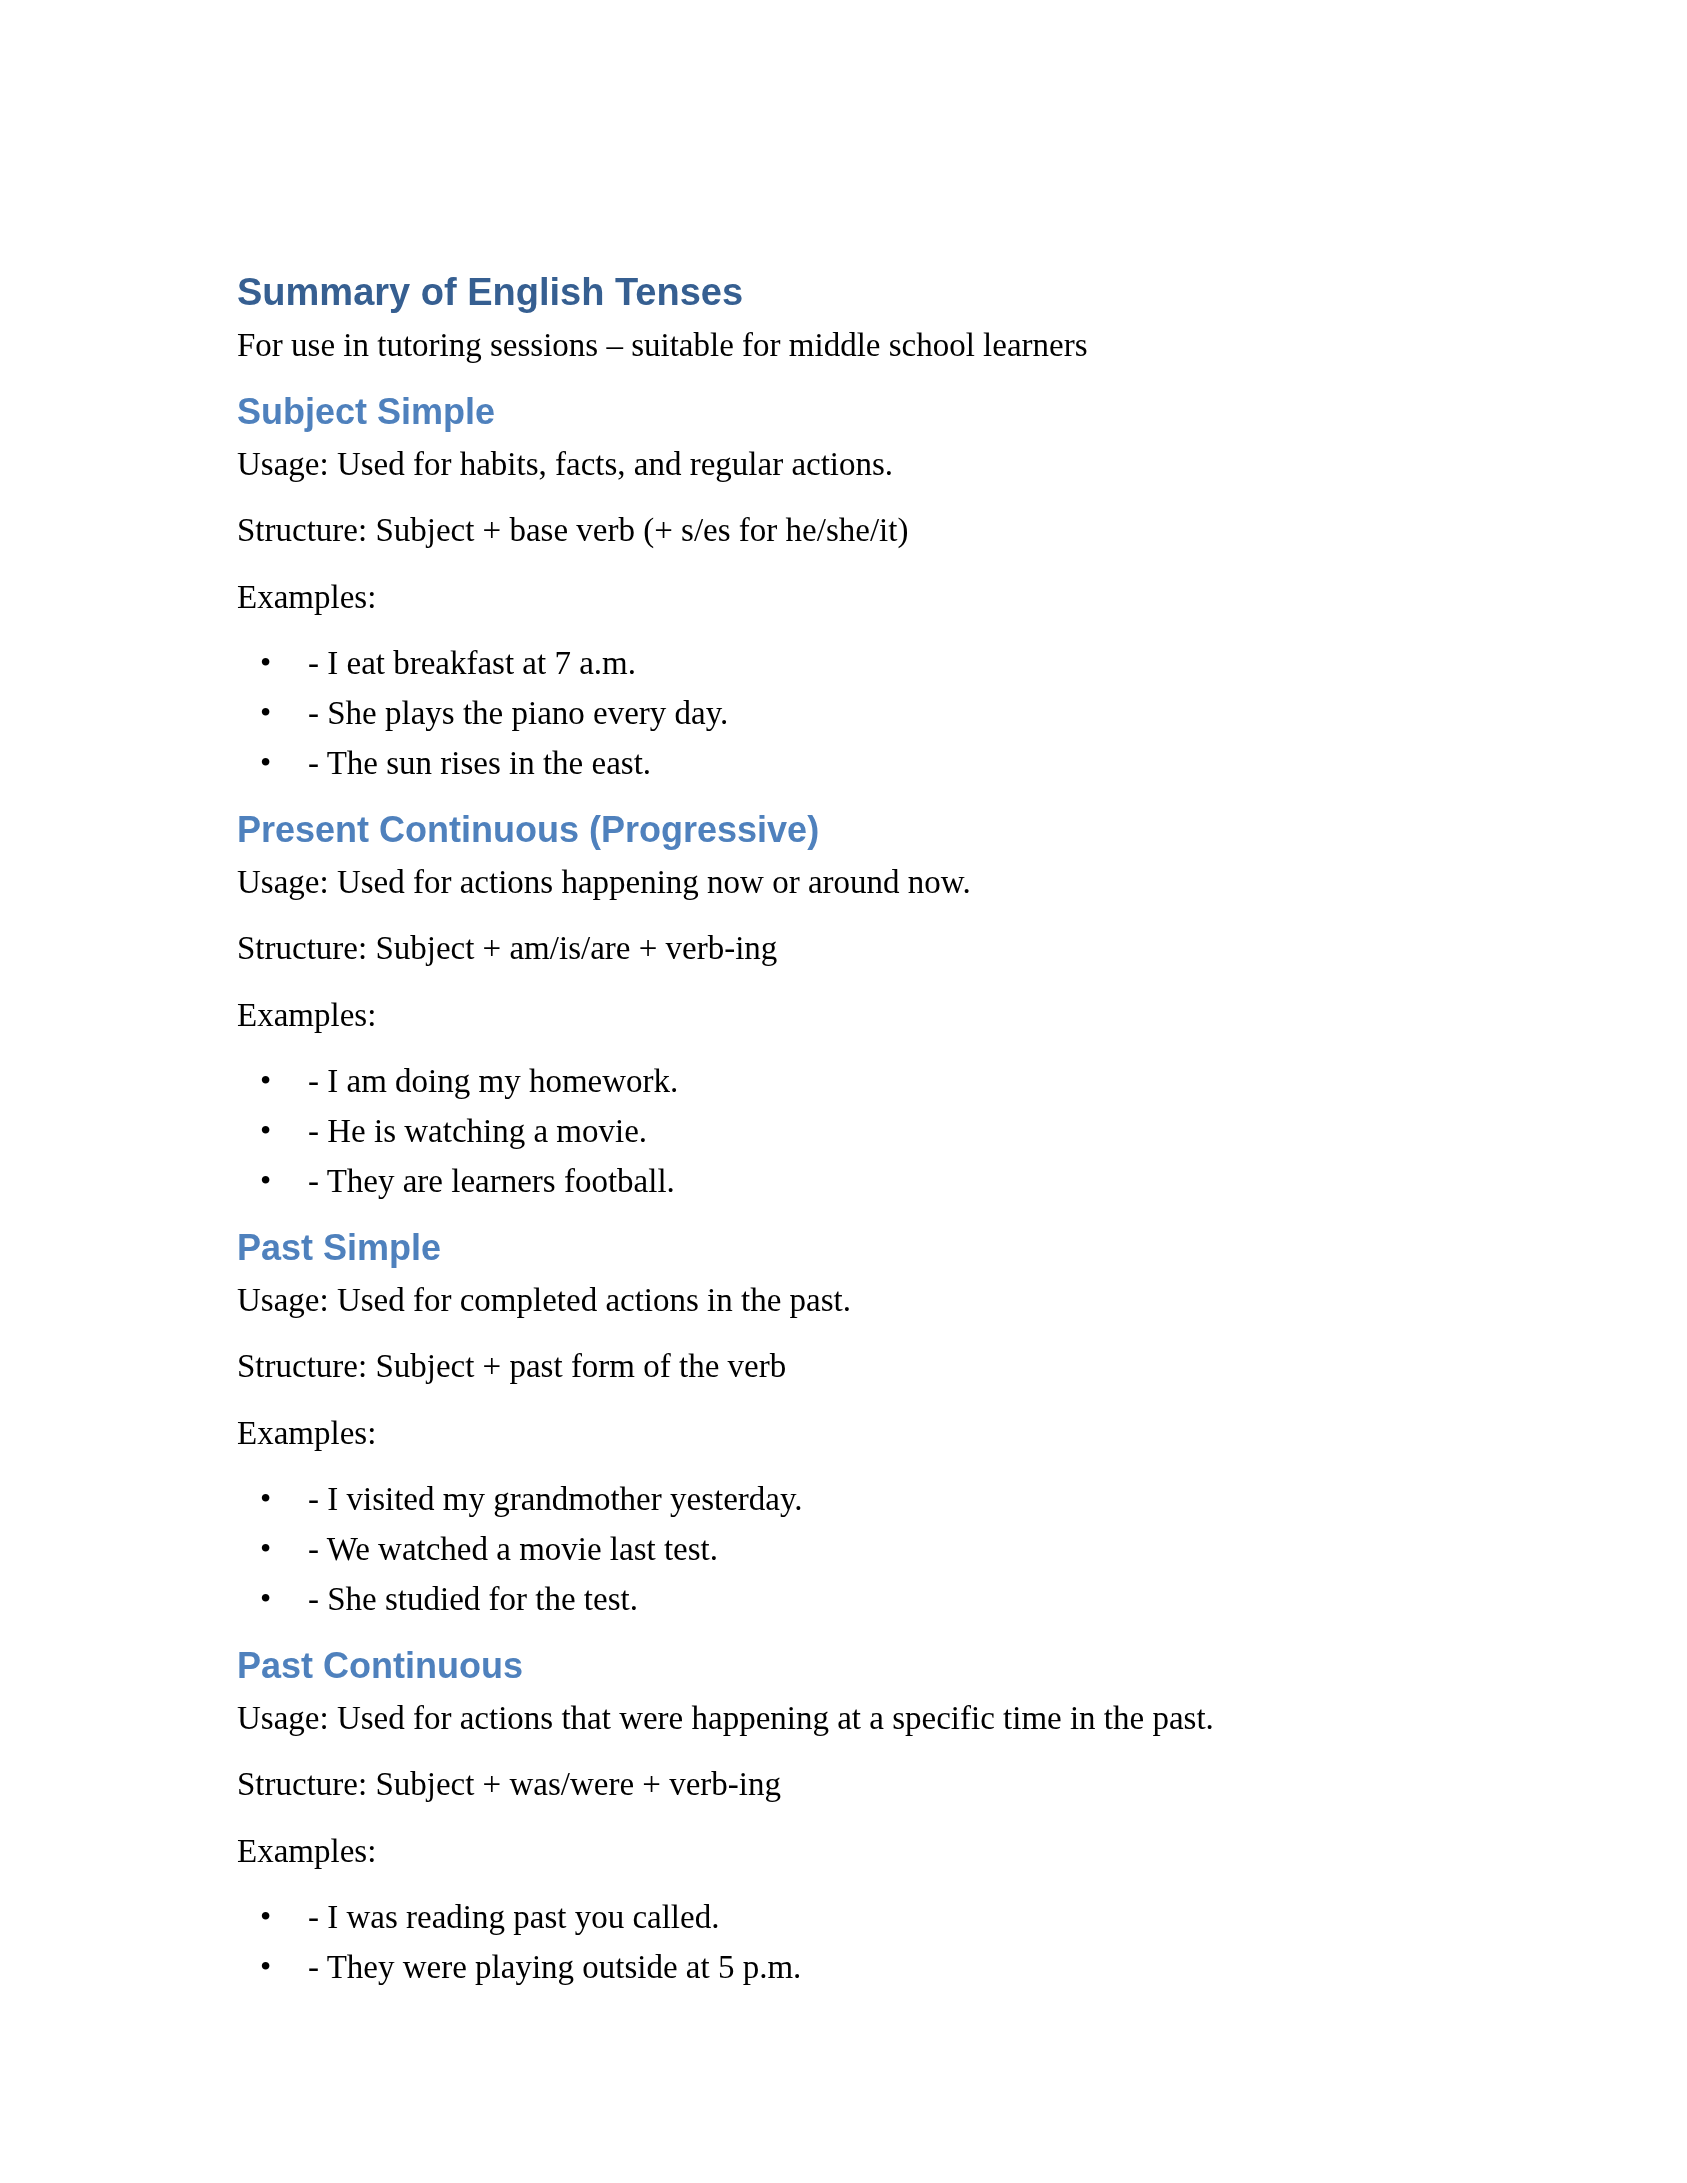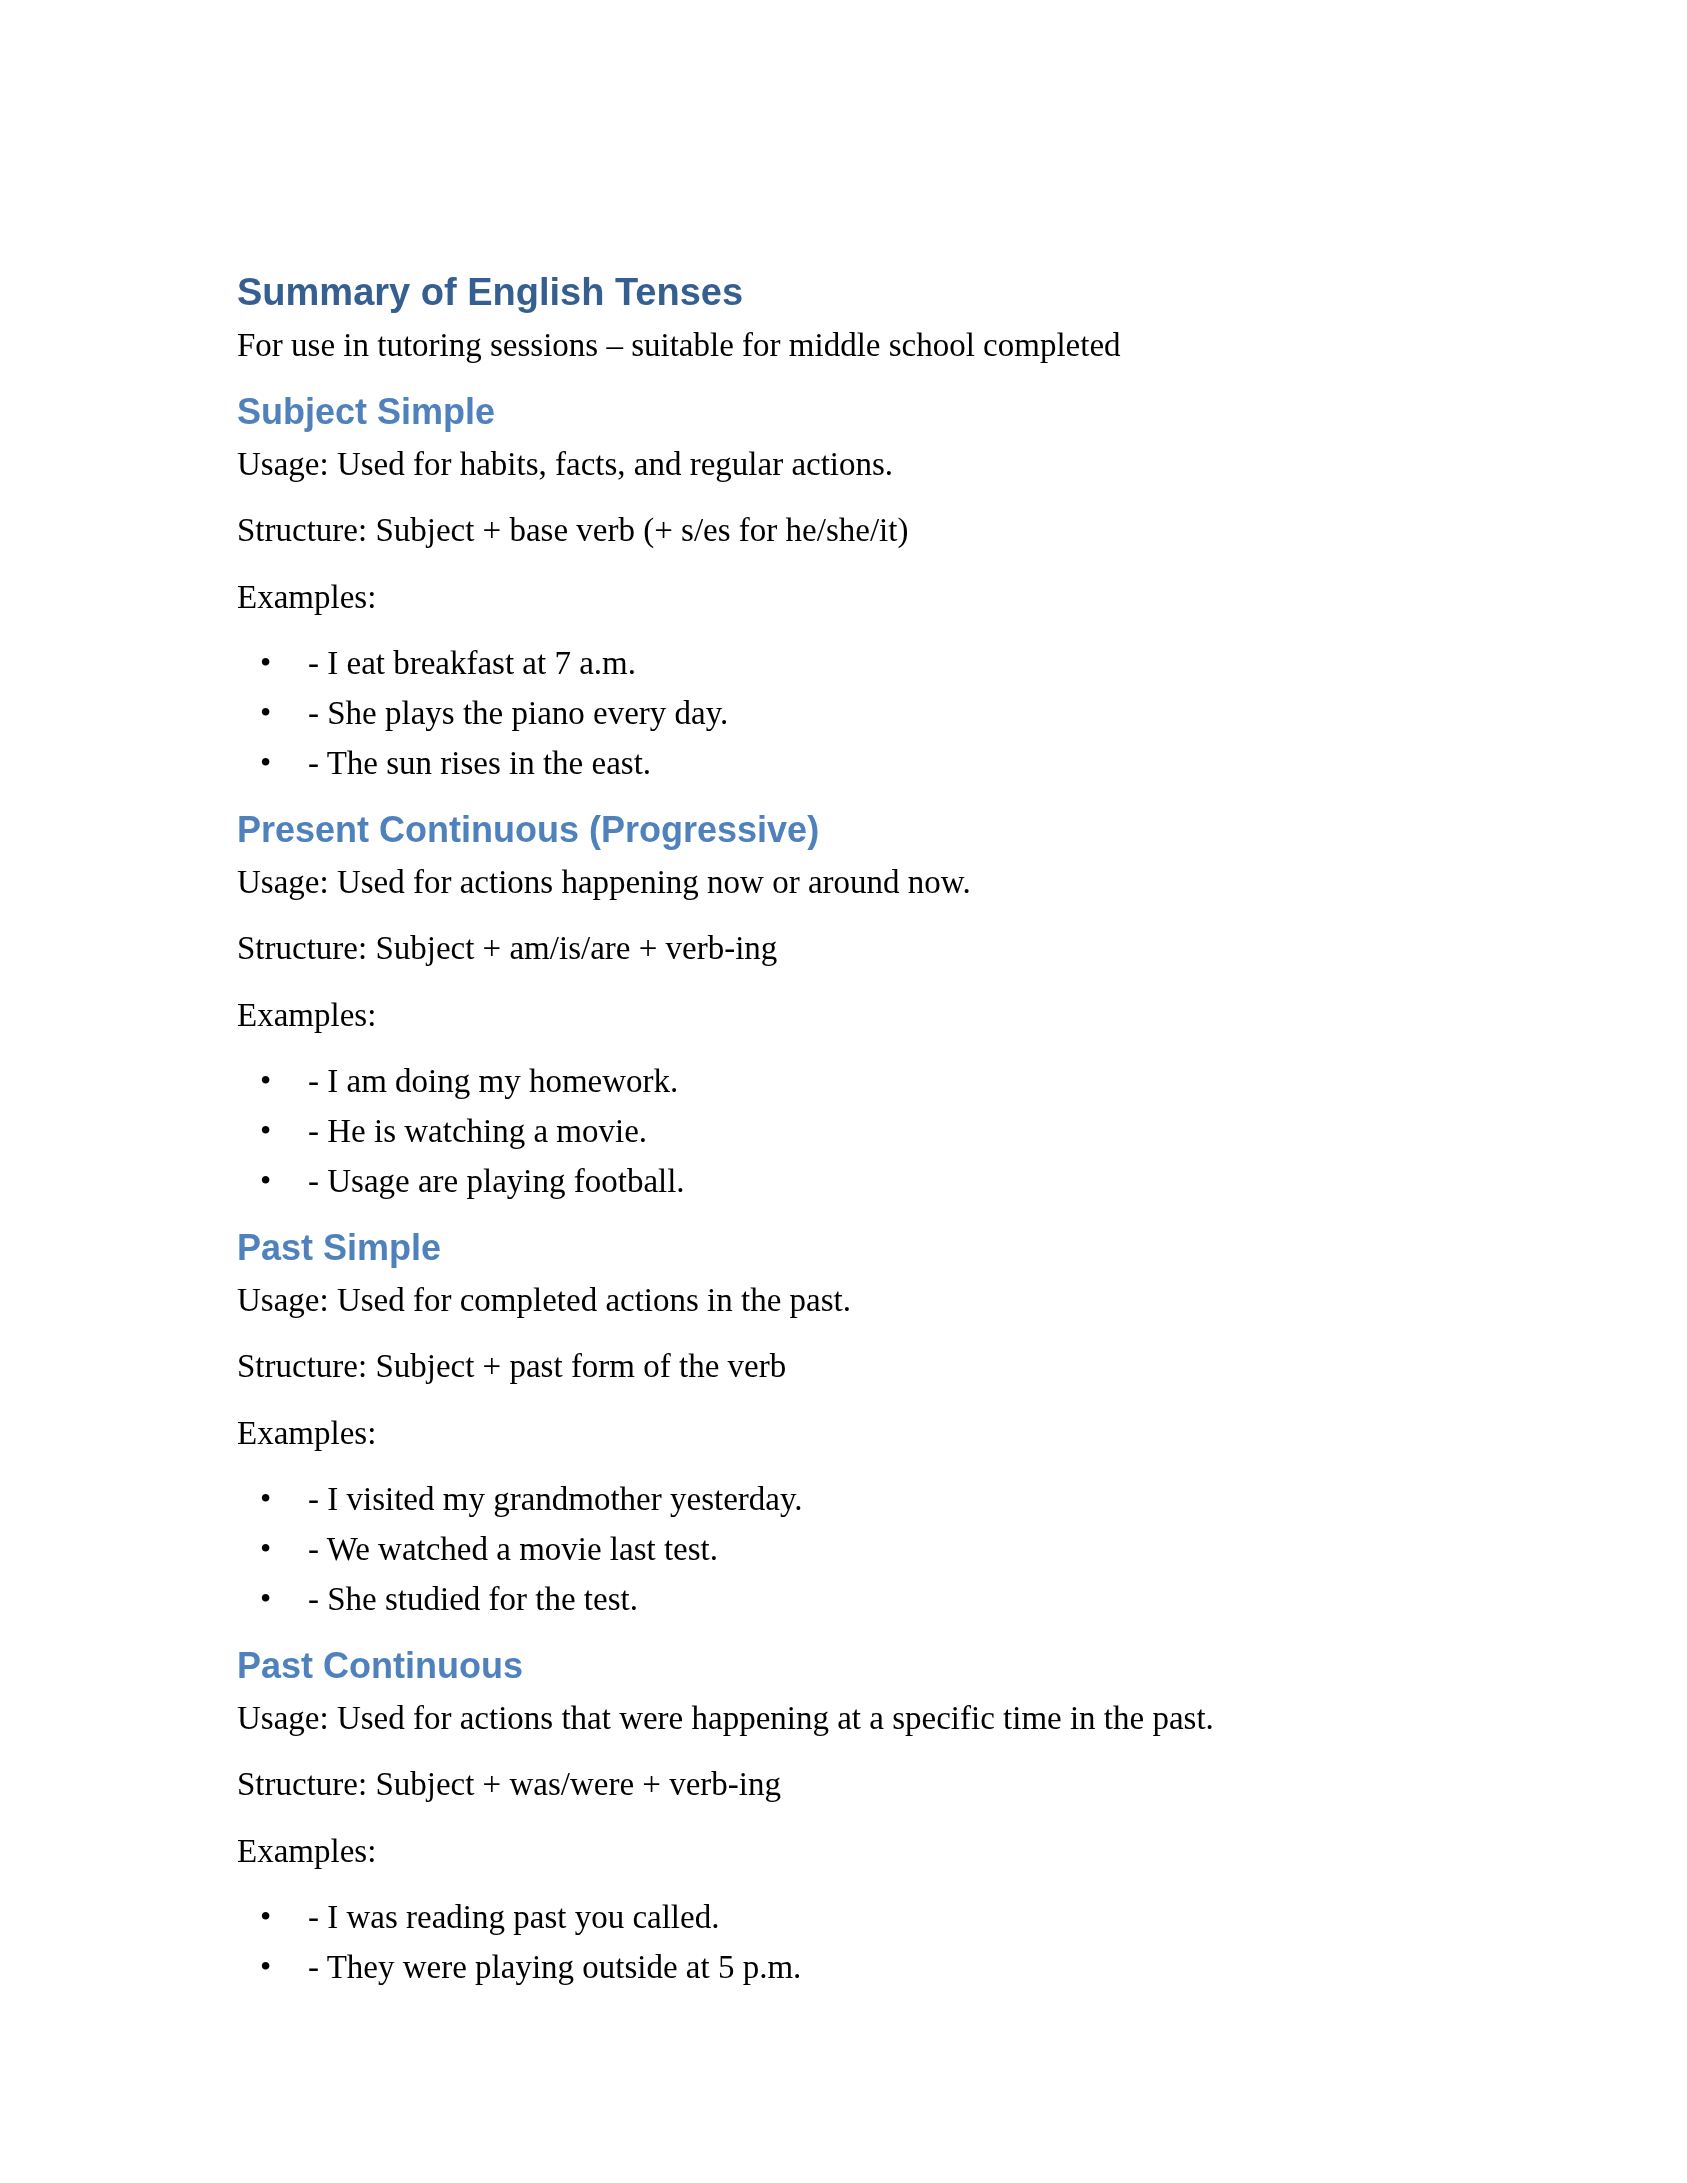--- a/index.html
+++ b/index.html
@@ -60,21 +60,21 @@
     top: -1.3px;
     font-size: 32px;
     color: var(--body-color, #000000);
   }
 </style>
 </head>
 <body>
 
 <div class="page">
   <h1 class="doc-title">Summary of English Tenses</h1>
-  <p class="body-text">For use in tutoring sessions – suitable for middle school completed</p>
+  <p class="body-text">For use in tutoring sessions – suitable for middle school learners</p>
   <div id="sections">
   <section class="tense-section">
     <h2 class="section-heading">Subject Simple</h2>
     <p class="body-text">Usage: Used for habits, facts, and regular actions.</p>
     <p class="body-text">Structure: Subject + base verb (+ s/es for he/she/it)</p>
     <p class="body-text">Examples:</p>
     <ul class="examples">
           <li>- I eat breakfast at 7 a.m.</li>
           <li>- She plays the piano every day.</li>
           <li>- The sun rises in the east.</li>
@@ -82,21 +82,21 @@
   </section>
 
   <section class="tense-section">
     <h2 class="section-heading">Present Continuous (Progressive)</h2>
     <p class="body-text">Usage: Used for actions happening now or around now.</p>
     <p class="body-text">Structure: Subject + am/is/are + verb-ing</p>
     <p class="body-text">Examples:</p>
     <ul class="examples">
           <li>- I am doing my homework.</li>
           <li>- He is watching a movie.</li>
-          <li>- Usage are playing football.</li>
+          <li>- They are learners football.</li>
         </ul>
   </section>
 
   <section class="tense-section">
     <h2 class="section-heading">Past Simple</h2>
     <p class="body-text">Usage: Used for completed actions in the past.</p>
     <p class="body-text">Structure: Subject + past form of the verb</p>
     <p class="body-text">Examples:</p>
     <ul class="examples">
           <li>- I visited my grandmother yesterday.</li>

